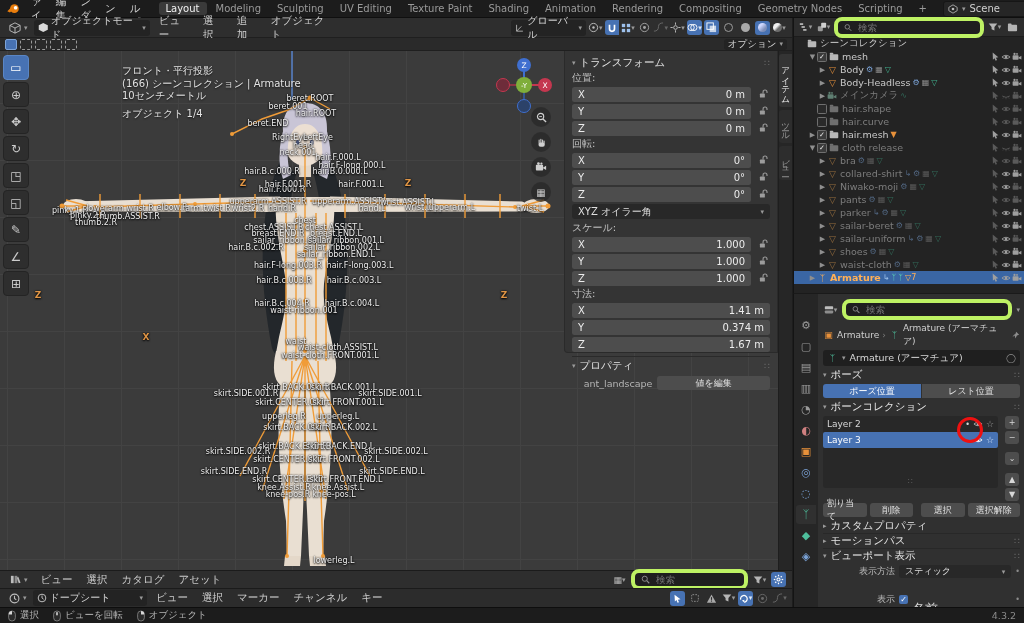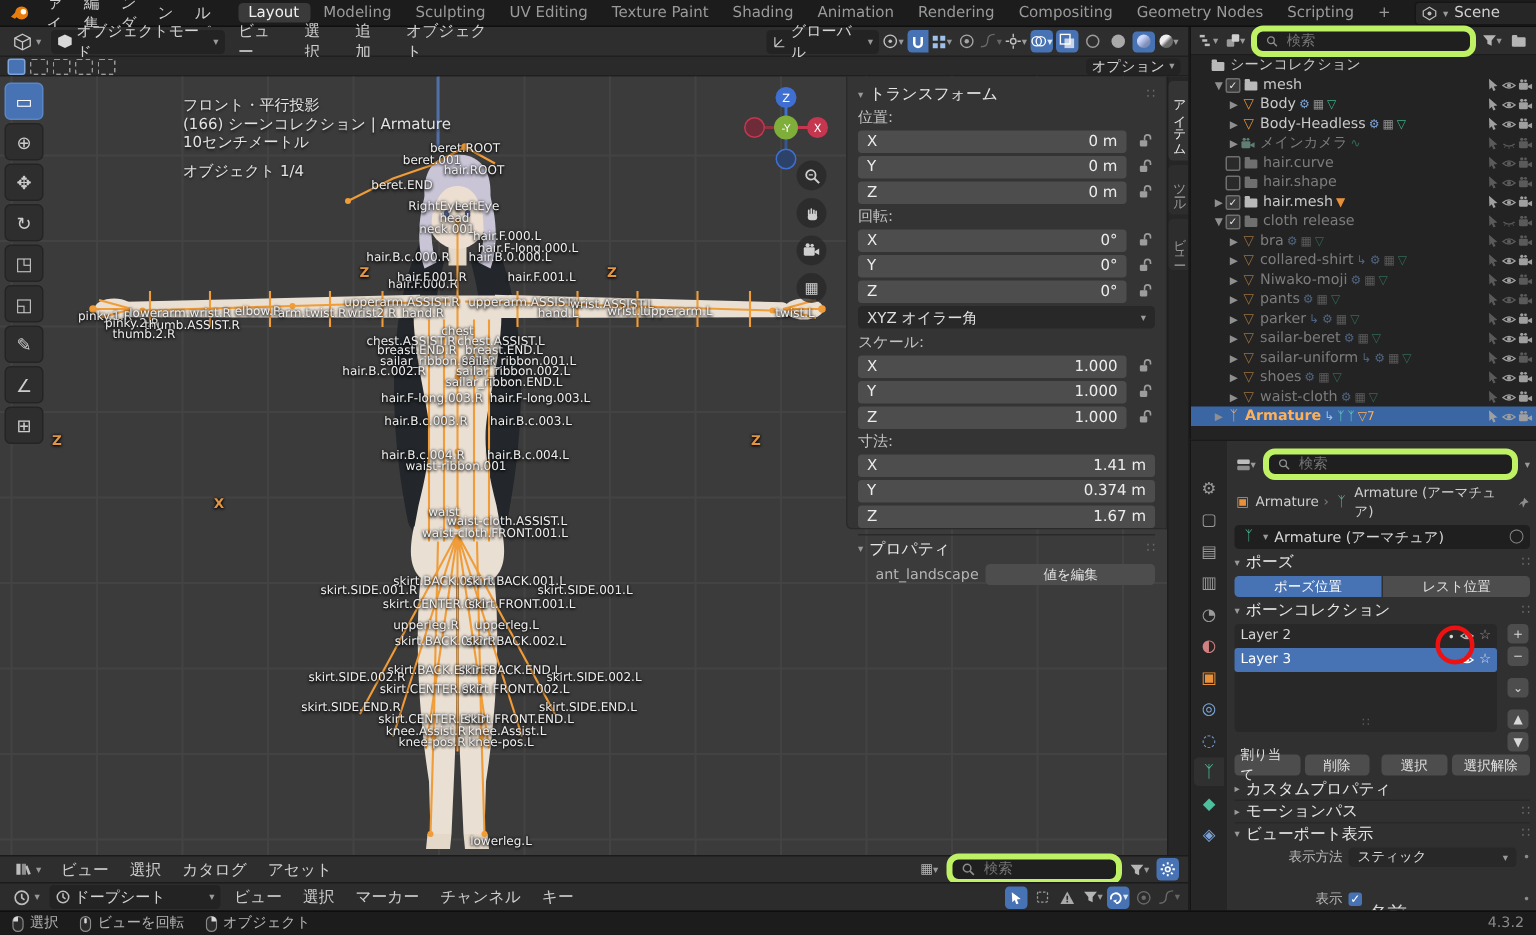--- a/index.html
+++ b/index.html
@@ -924,21 +924,21 @@
         </div>
         <div class="o-row" style="padding-left: 14px;">
           <span class="exp"></span>
           <span class="o-chk"></span>
           <span class="o-ic">
             <svg width="10" height="9" viewBox="0 0 12 11">
               <rect x="0.8" y="2.8" width="10.4" height="7.4" rx="1" fill="#6f6f6f"></rect>
               <rect x="0.8" y="0.8" width="4.4" height="2.6" rx="1" fill="#6f6f6f"></rect>
             </svg>
           </span>
-          <span class="lbl" style="color: rgb(125, 125, 125);">hair.curve</span>
+          <span class="lbl" style="color: rgb(125, 125, 125);">hair.shape</span>
           <span class="o-right">
             <span>
               <svg width="9" height="9" viewBox="0 0 16 16">
                 <path d="M3 1 L13 9.5 L8.6 10 L10.8 14.2 L8.2 15.4 L6.3 11 L3.4 13.6Z" fill="#5a5a5a"></path>
               </svg>
             </span>
             <span>
               <svg width="10" height="10" viewBox="0 0 16 16">
                 <path d="M1.5 8 Q8 2.5 14.5 8 Q8 13.5 1.5 8Z" fill="none" stroke="#5a5a5a" stroke-width="1.4"></path>
                 <circle cx="8" cy="8" r="2.2" fill="#5a5a5a"></circle>
@@ -956,21 +956,21 @@
         </div>
         <div class="o-row" style="padding-left: 14px;">
           <span class="exp"></span>
           <span class="o-chk"></span>
           <span class="o-ic">
             <svg width="10" height="9" viewBox="0 0 12 11">
               <rect x="0.8" y="2.8" width="10.4" height="7.4" rx="1" fill="#6f6f6f"></rect>
               <rect x="0.8" y="0.8" width="4.4" height="2.6" rx="1" fill="#6f6f6f"></rect>
             </svg>
           </span>
-          <span class="lbl" style="color: rgb(125, 125, 125);">hair.shape</span>
+          <span class="lbl" style="color: rgb(125, 125, 125);">hair.curve</span>
           <span class="o-right">
             <span>
               <svg width="9" height="9" viewBox="0 0 16 16">
                 <path d="M3 1 L13 9.5 L8.6 10 L10.8 14.2 L8.2 15.4 L6.3 11 L3.4 13.6Z" fill="#5a5a5a"></path>
               </svg>
             </span>
             <span>
               <svg width="10" height="10" viewBox="0 0 16 16">
                 <path d="M1.5 8 Q8 2.5 14.5 8 Q8 13.5 1.5 8Z" fill="none" stroke="#5a5a5a" stroke-width="1.4"></path>
                 <circle cx="8" cy="8" r="2.2" fill="#5a5a5a"></circle>

